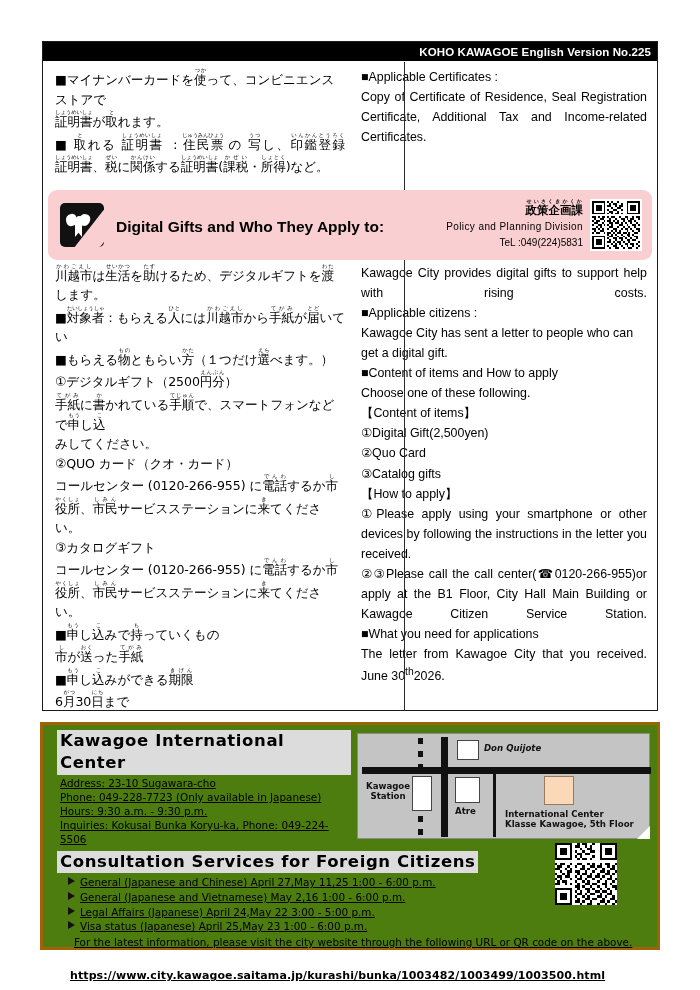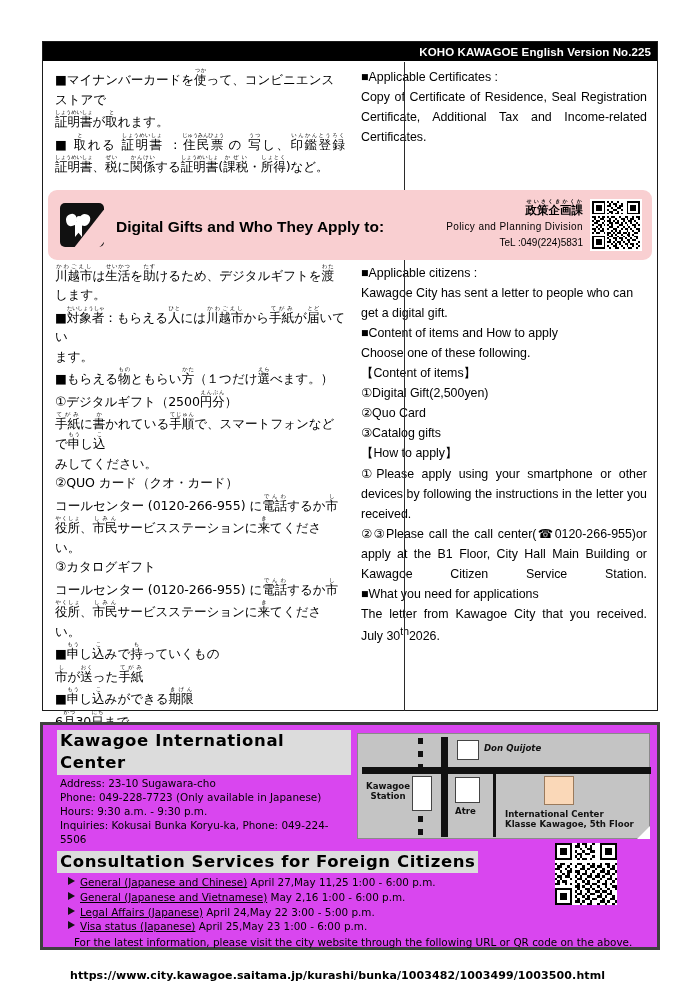--- a/index.html
+++ b/index.html
@@ -151,23 +151,24 @@
     background: #fff;
     padding: 2px;
   }
   .qr svg { display: block; }
 
   
   .bottom-panel {
     position: absolute;
     left: 40px; top: 722px;
     width: 620px; height: 228px;
-    border: 3px solid #404040;
-    background: #d946ef;
+    border: 3px solid #a16207;
+    background: #4d7c0f;
     padding: 5px 7px;
+    text-decoration: underline;
   }
   .comic {
     font-family: "DejaVu Sans", "Liberation Sans", sans-serif;
     font-size: 10.4px;
     line-height: 1.36;
     color: #000;
   }
   .kic-head, .csfc-head {
     display: inline-block;
     background: #dcdcdc;
@@ -294,53 +295,53 @@
           <p class="just">Copy of Certificate of Residence, Seal Registration Certificate, Additional Tax and Income-related Certificates.</p>
         </div>
       </div>
     </div>
 
     <div class="cols" style="margin-top:80px;">
       <div class="col-l">
         <div class="jp">
           <p><ruby>川越市<rt>かわごえし</rt></ruby>は<ruby>生活<rt>せいかつ</rt></ruby>を<ruby>助<rt>たす</rt></ruby>けるため、デジタルギフトを<ruby>渡<rt>わた</rt></ruby>します。</p>
           <p>■<ruby>対象者<rt>たいしょうしゃ</rt></ruby>：もらえる<ruby>人<rt>ひと</rt></ruby>には<ruby>川越市<rt>かわごえし</rt></ruby>から<ruby>手紙<rt>てがみ</rt></ruby>が<ruby>届<rt>とど</rt></ruby>いてい</p>
-          <p>ます。</p>
           <p>■もらえる<ruby>物<rt>もの</rt></ruby>ともらい<ruby>方<rt>かた</rt></ruby>（１つだけ<ruby>選<rt>えら</rt></ruby>べます。）</p>
           <p>①デジタルギフト（2500<ruby>円分<rt>えんぶん</rt></ruby>）</p>
           <p><ruby>手紙<rt>てがみ</rt></ruby>に<ruby>書<rt>か</rt></ruby>かれている<ruby>手順<rt>てじゅん</rt></ruby>で、スマートフォンなどで<ruby>申<rt>もう</rt></ruby>し<ruby>込<rt>こ</rt></ruby></p>
           <p>みしてください。</p>
           <p>②QUO カード（クオ・カード）</p>
           <p>コールセンター (0120-266-955) に<ruby>電話<rt>でんわ</rt></ruby>するか<ruby>市<rt>し</rt></ruby></p>
           <p><ruby>役所<rt>やくしょ</rt></ruby>、<ruby>市民<rt>しみん</rt></ruby>サービスステーションに<ruby>来<rt>き</rt></ruby>てください。</p>
           <p>③カタログギフト</p>
           <p>コールセンター (0120-266-955) に<ruby>電話<rt>でんわ</rt></ruby>するか<ruby>市<rt>し</rt></ruby></p>
           <p><ruby>役所<rt>やくしょ</rt></ruby>、<ruby>市民<rt>しみん</rt></ruby>サービスステーションに<ruby>来<rt>き</rt></ruby>てください。</p>
           <p>■<ruby>申<rt>もう</rt></ruby>し<ruby>込<rt>こ</rt></ruby>みで<ruby>持<rt>も</rt></ruby>っていくもの</p>
           <p><ruby>市<rt>し</rt></ruby>が<ruby>送<rt>おく</rt></ruby>った<ruby>手紙<rt>てがみ</rt></ruby></p>
           <p>■<ruby>申<rt>もう</rt></ruby>し<ruby>込<rt>こ</rt></ruby>みができる<ruby>期限<rt>きげん</rt></ruby></p>
           <p>6<ruby>月<rt>がつ</rt></ruby>30<ruby>日<rt>にち</rt></ruby>まで</p>
         </div>
       </div>
       <div class="col-r">
         <div class="en">
+          <p class="just">Kawagoe City provides digital gifts to support help with rising costs.</p>
           <p>■Applicable citizens :</p>
           <p>Kawagoe City has sent a letter to people who can get a digital gift.</p>
           <p>■Content of items and How to apply</p>
           <p>Choose one of these following.</p>
           <p>【Content of items】</p>
           <p>①Digital Gift(2,500yen)</p>
           <p>②Quo Card</p>
           <p>③Catalog gifts</p>
           <p>【How to apply】</p>
           <p class="just">①Please apply using your smartphone or other devices by following the instructions in the letter you received.</p>
           <p class="just">②③Please call the call center(☎0120-266-955)or apply at the B1 Floor, City Hall Main Building or Kawagoe Citizen Service Station.</p>
           <p>■What you need for applications</p>
           <p class="just">The letter from Kawagoe City that you received.</p>
-          <p><span>July 30</span><sup>th</sup><span>2026.</span></p>
+          <p><span>June 30</span><sup>th</sup><span>2026.</span></p>
         </div>
       </div>
     </div>
   </div>
 
   <div class="banner">
     <div class="gift-icon">
       <div class="bow-l"></div>
         <div class="bow-r"></div>
       <div class="knot"></div>

